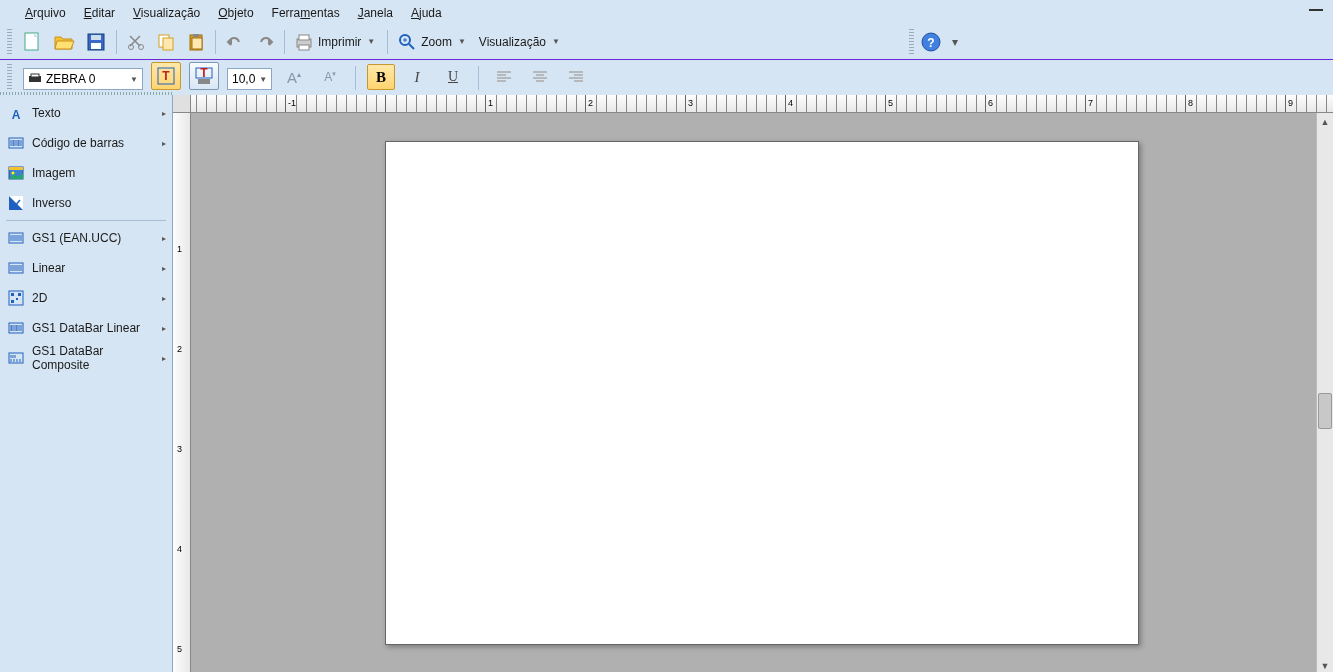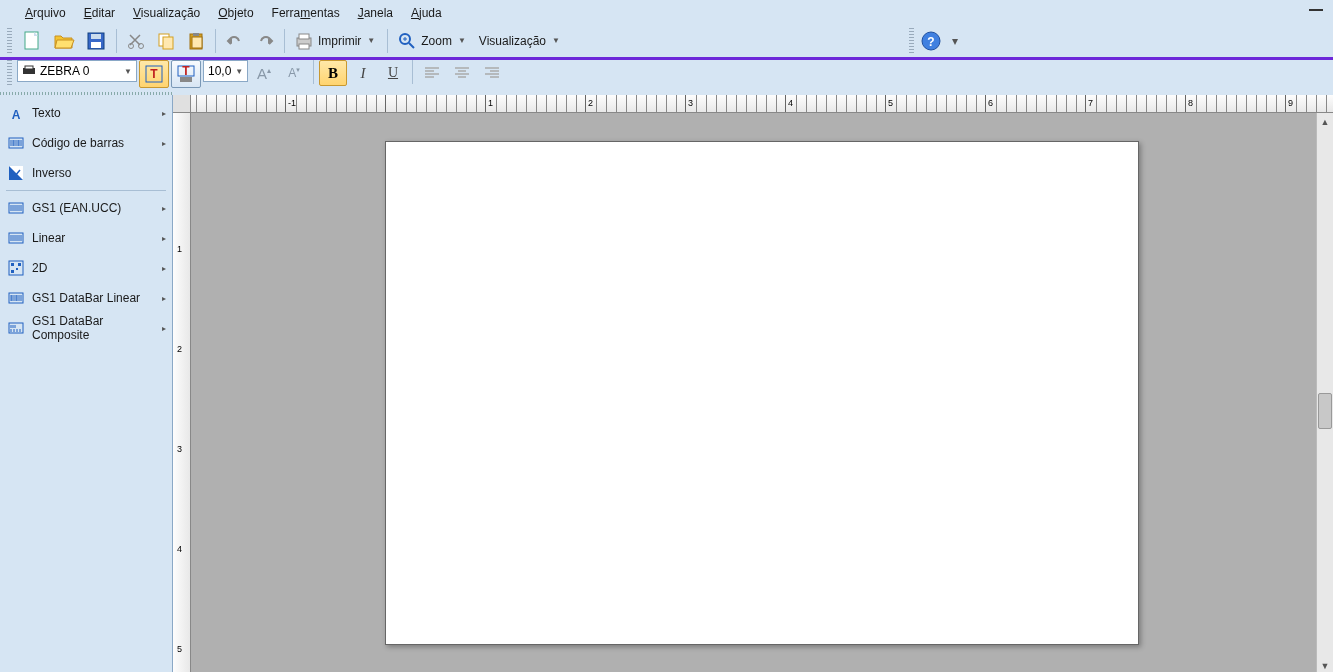--- a/index.html
+++ b/index.html
@@ -1,27 +1,27 @@
 <!DOCTYPE html>
 <html><head>
 <meta charset="utf-8">
 <style>
 *{box-sizing:border-box;margin:0;padding:0;font-family:"Segoe UI",Tahoma,sans-serif;font-size:12px;user-select:none}
 body{background:#d6e5f3;width:1333px;height:672px;overflow:hidden;position:relative}
 .menubar{height:24px;display:flex;align-items:flex-end;padding:0 16px;gap:0}
 .menubar span{padding:4px 9px;color:#1a1a1a;cursor:default}
 .menubar span u{text-decoration:underline}
 .minimize{position:absolute;right:10px;top:8px;width:14px;height:3px;border-bottom:2px solid #333}
-.toolbar{height:36px;display:flex;align-items:center;padding:0 4px;gap:2px;border-bottom:3px solid #6d28d9}
+.toolbar{height:36px;display:flex;align-items:center;padding:0 4px;gap:2px;border-bottom:1px solid #6d28d9}
 .grip{width:5px;height:26px;background:repeating-linear-gradient(to bottom,#9ab 0 1px,transparent 1px 3px);margin:0 3px}
 .tbtn{height:28px;min-width:28px;display:flex;align-items:center;justify-content:center;padding:0 3px;border:1px solid transparent;border-radius:2px}
 .tbtn.txt{padding:0 6px 0 3px;gap:4px;color:#1a1a1a}
 .tbtn.txt .dd{font-size:8px;color:#555;margin-left:2px}
 .sep{width:1px;height:24px;background:#a8bed4;margin:0 3px}
-.toolbar2{height:30px;display:flex;align-items:flex-start;padding:0 4px;gap:2px}
+.toolbar2{height:30px;display:flex;align-items:flex-end;padding:0 4px;gap:8px}
 .combo{height:22px;background:#fff;border:1px solid #8aa8c6;display:flex;align-items:center;padding:0 4px;gap:4px;font-size:11px}
 .combo.printer{width:120px}
 .combo.size{width:45px}
 .combo .dd{font-size:8px;color:#555;margin-left:auto}
 .modebtn{width:30px;height:28px;border:1px solid #7a98b6;background:linear-gradient(#f8fbfe,#d8e6f4);display:flex;align-items:center;justify-content:center;border-radius:2px}
 .modebtn.sel{background:linear-gradient(#ffe8a8,#ffd470);border-color:#c89830}
 .fmtbtn{width:28px;height:26px;display:flex;align-items:center;justify-content:center;border:1px solid transparent;border-radius:2px;color:#8898a8}
 .fmtbtn.active{border-color:#c89830;background:linear-gradient(#ffe8a8,#ffd470);color:#000}
 .fmtbtn.avail{color:#444}
 .dotted-sep{height:3px;background:repeating-linear-gradient(to right,#8aa 0 1px,transparent 1px 3px);margin:2px 0 0 0;width:172px}
@@ -230,20 +230,29 @@
     <div class="tool">
         <svg class="ico">
           <rect x="1" y="3" width="14" height="10" fill="none" stroke="#2060c0"></rect>
           <path d="M3 5v6M5 5v6M6 5v6M8 5v6M10 5v6M11 5v6M13 5v6" stroke="#2060c0"></path>
         </svg>
         <span>Código de barras</span>
         <span class="exp">▸</span>
       </div>
     <div class="tool">
         <svg class="ico">
+          <rect x="1" y="2" width="14" height="12" fill="#4080d0" stroke="#2050a0"></rect>
+          <rect x="1" y="2" width="14" height="3" fill="#f4c430"></rect>
+          <circle cx="5" cy="8" r="1.5" fill="#ff0"></circle>
+          <path d="M1 14l5-5 4 3 5-4v6z" fill="#2a6"></path>
+        </svg>
+        <span>Imagem</span>
+      </div>
+    <div class="tool">
+        <svg class="ico">
           <rect x="1" y="1" width="14" height="14" fill="#2060c0"></rect>
           <path d="M1 1h14v14z" fill="#fff"></path>
           <path d="M4 8l3 3 5-6" stroke="#2060c0" fill="none" stroke-width="1.5"></path>
         </svg>
         <span>Inverso</span>
       </div>
     <div class="hr"></div>
     <div class="tool">
         <svg class="ico">
           <rect x="1" y="3" width="14" height="10" fill="none" stroke="#2060c0"></rect>

